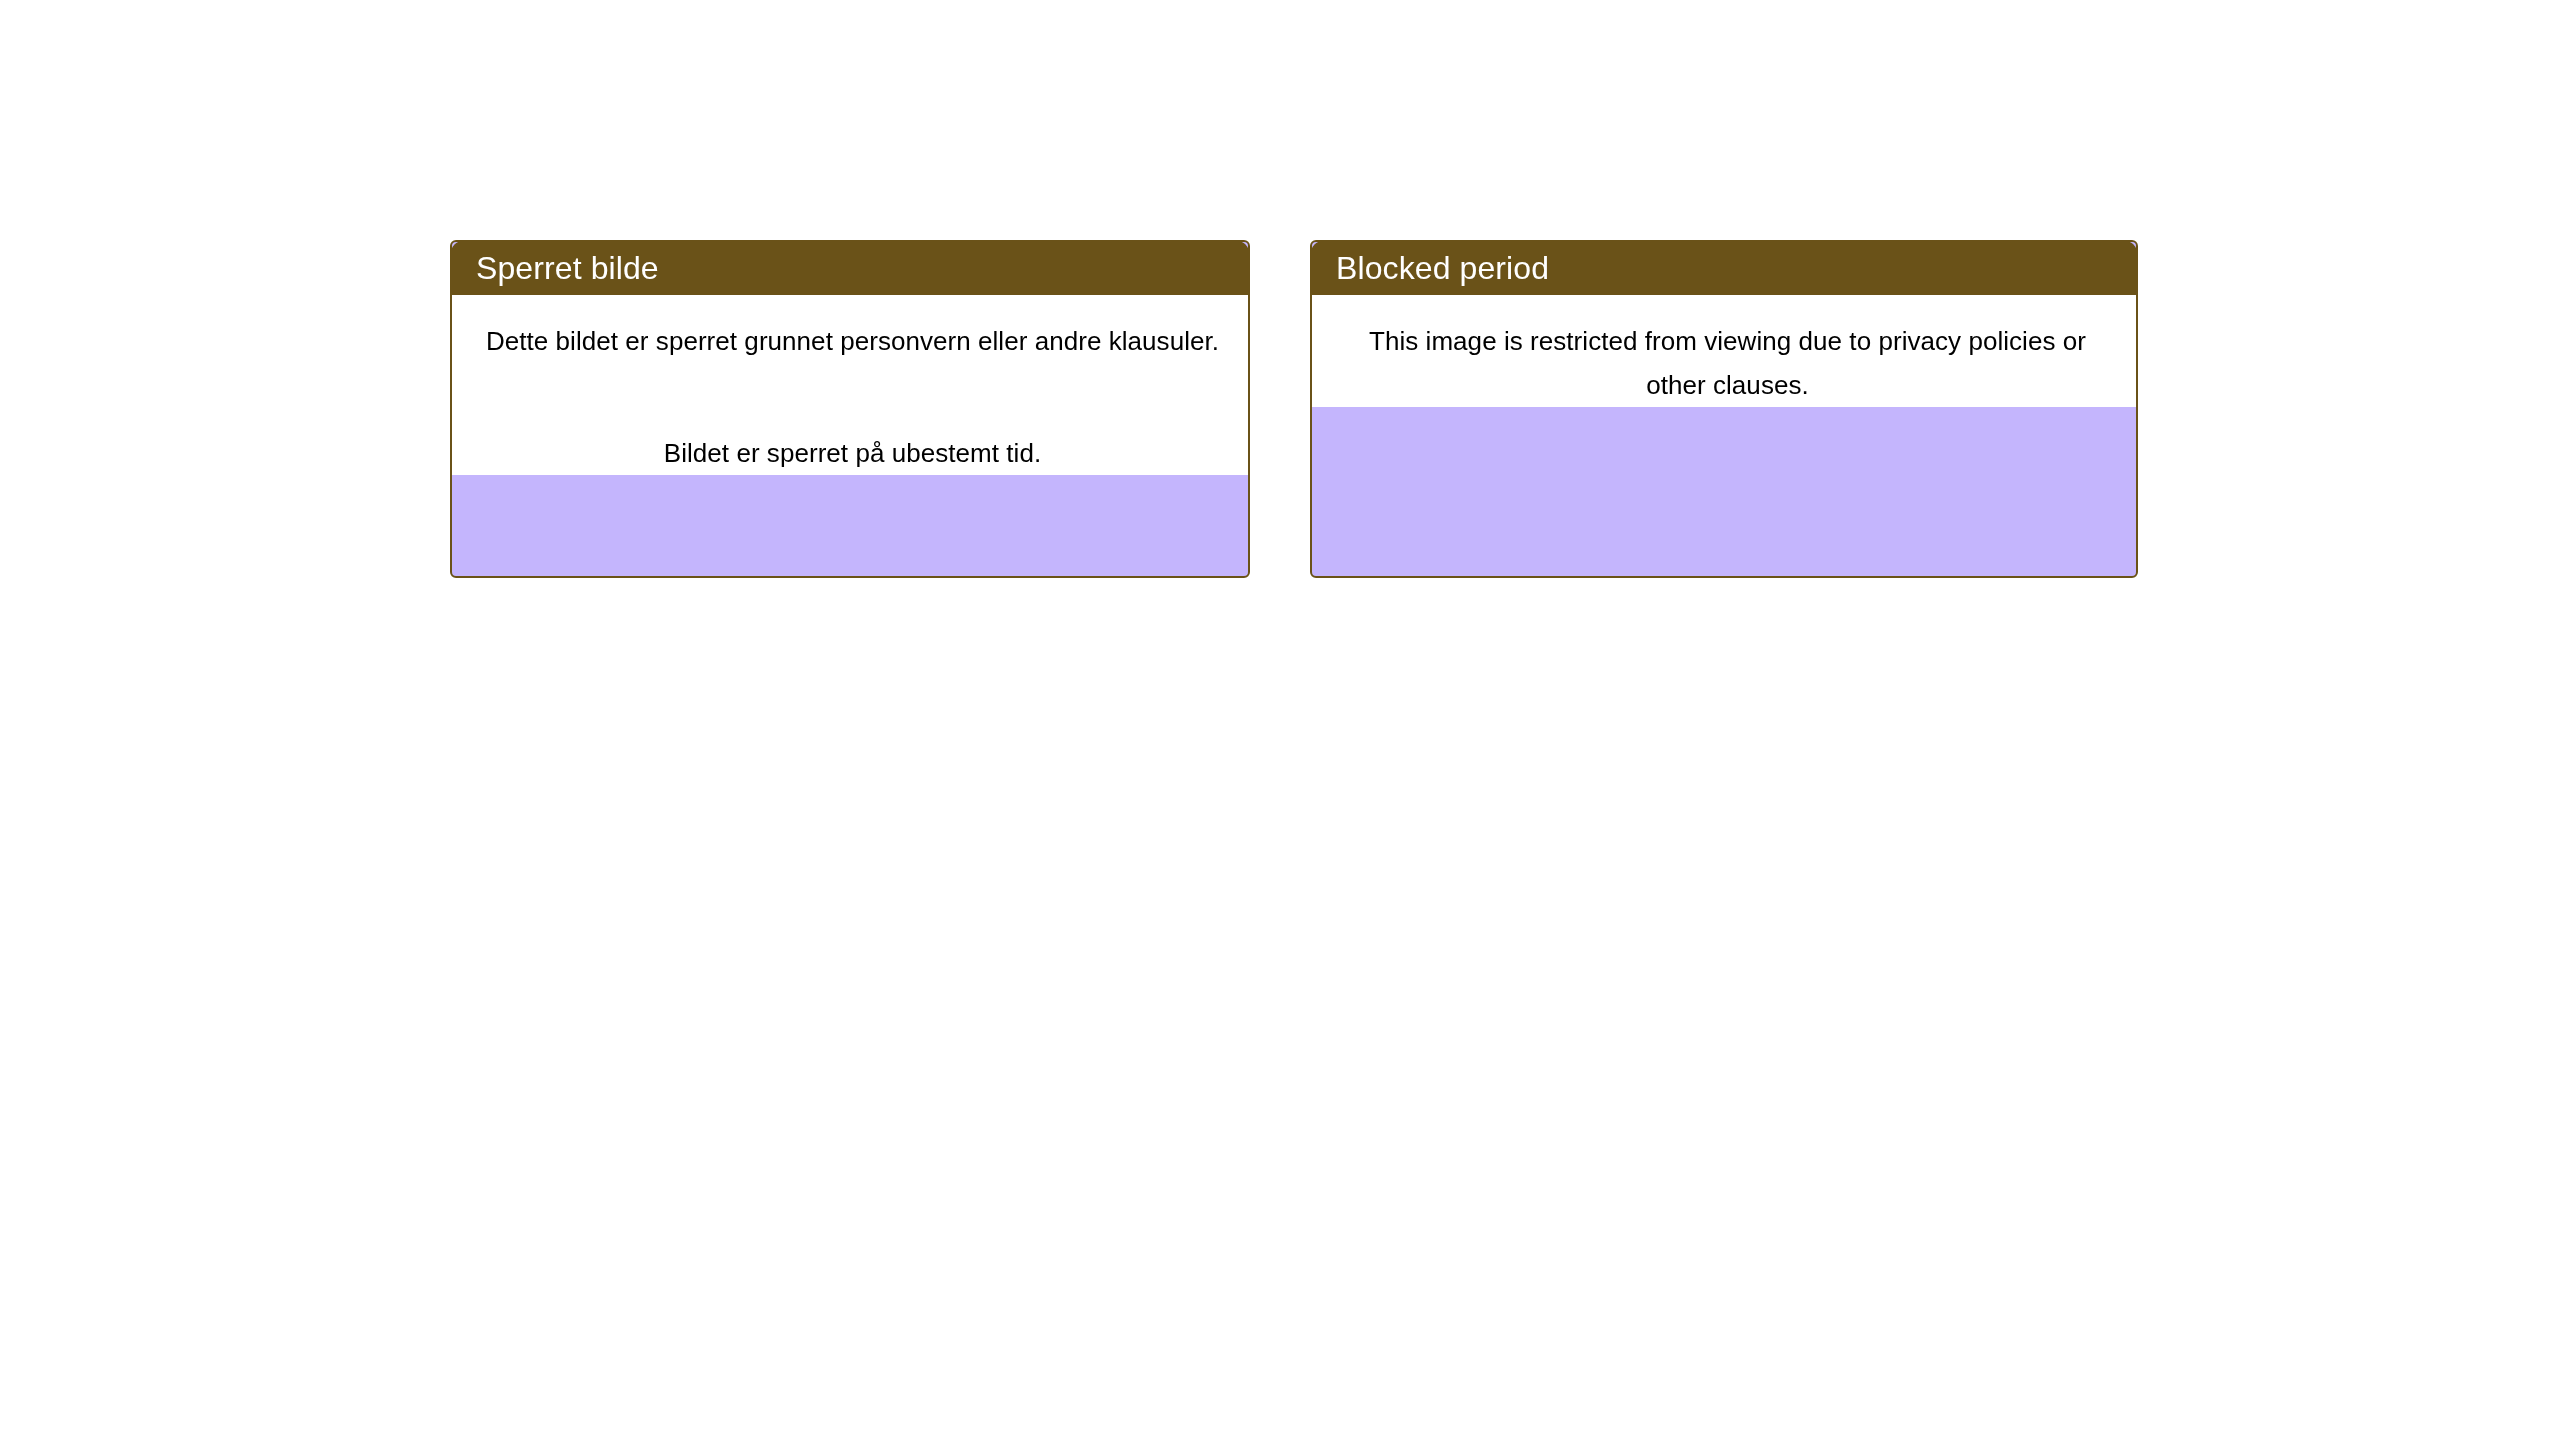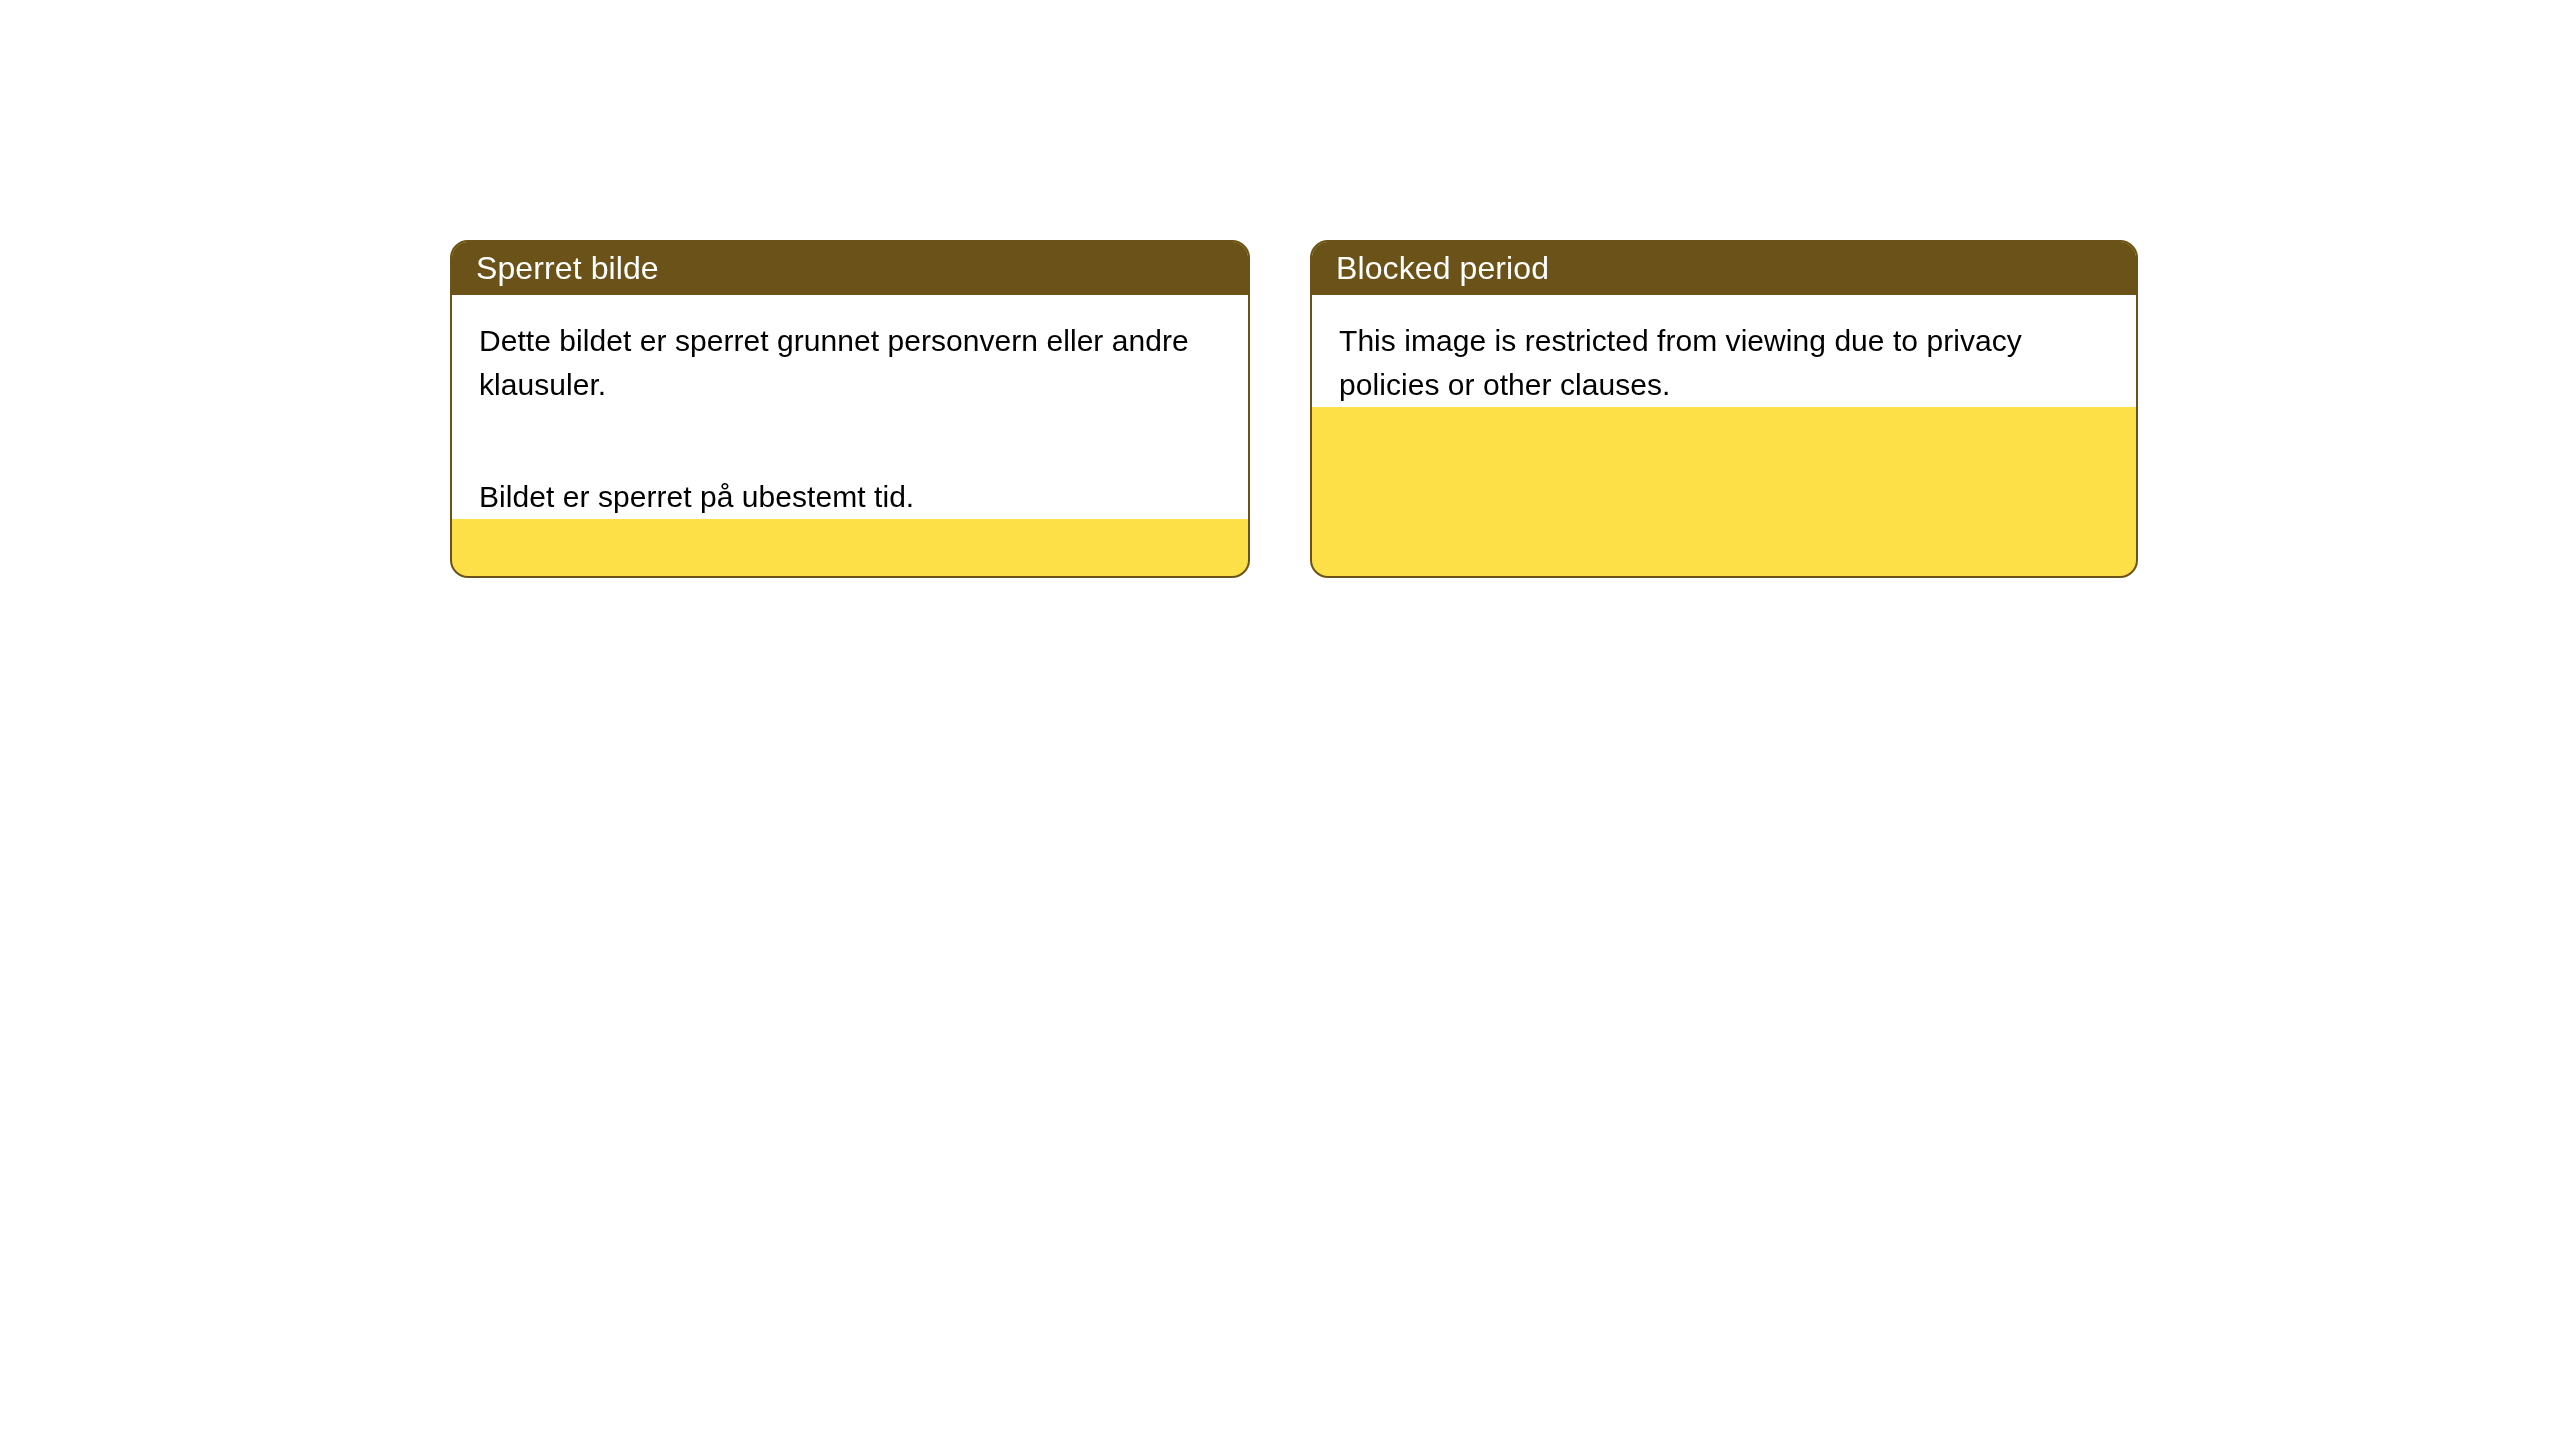--- a/index.html
+++ b/index.html
@@ -18,23 +18,23 @@
   #page {
     position: relative;
     width: 2560px;
     height: 1440px;
     background: #ffffff;
   }
 
   .notice-card {
     position: absolute;
     box-sizing: border-box;
-    background: #fde047;
+    background: #c4b5fd;
     border: 2px solid #6A5218;
-    border-radius: 18px;
+    border-radius: 6px;
     overflow: hidden;
   }
 
   #card-no  { left: 450px;  top: 240px; width: 800px; height: 338px; }
   #card-en  { left: 1310px; top: 240px; width: 828px; height: 338px; }
 
   .card-header {
     box-sizing: border-box;
     height: 54px;
     background: #6A5218;
@@ -57,24 +57,25 @@
   }
 
   .card-body {
     box-sizing: border-box;
     padding: 24px 22px 0 27px;
     background: #ffffff;
   }
 
   .card-paragraph {
     margin: 0;
-    font-size: 30px;
+    font-size: 26px;
     line-height: 44px;
     color: #000000;
     letter-spacing: 0.05px;
+    text-align: center;
   }
 
   .card-paragraph + .card-paragraph {
     margin-top: 68px;
   }
 
   #card-en .card-body { padding-right: 20px; }
 </style>
 </head>
 <body>

